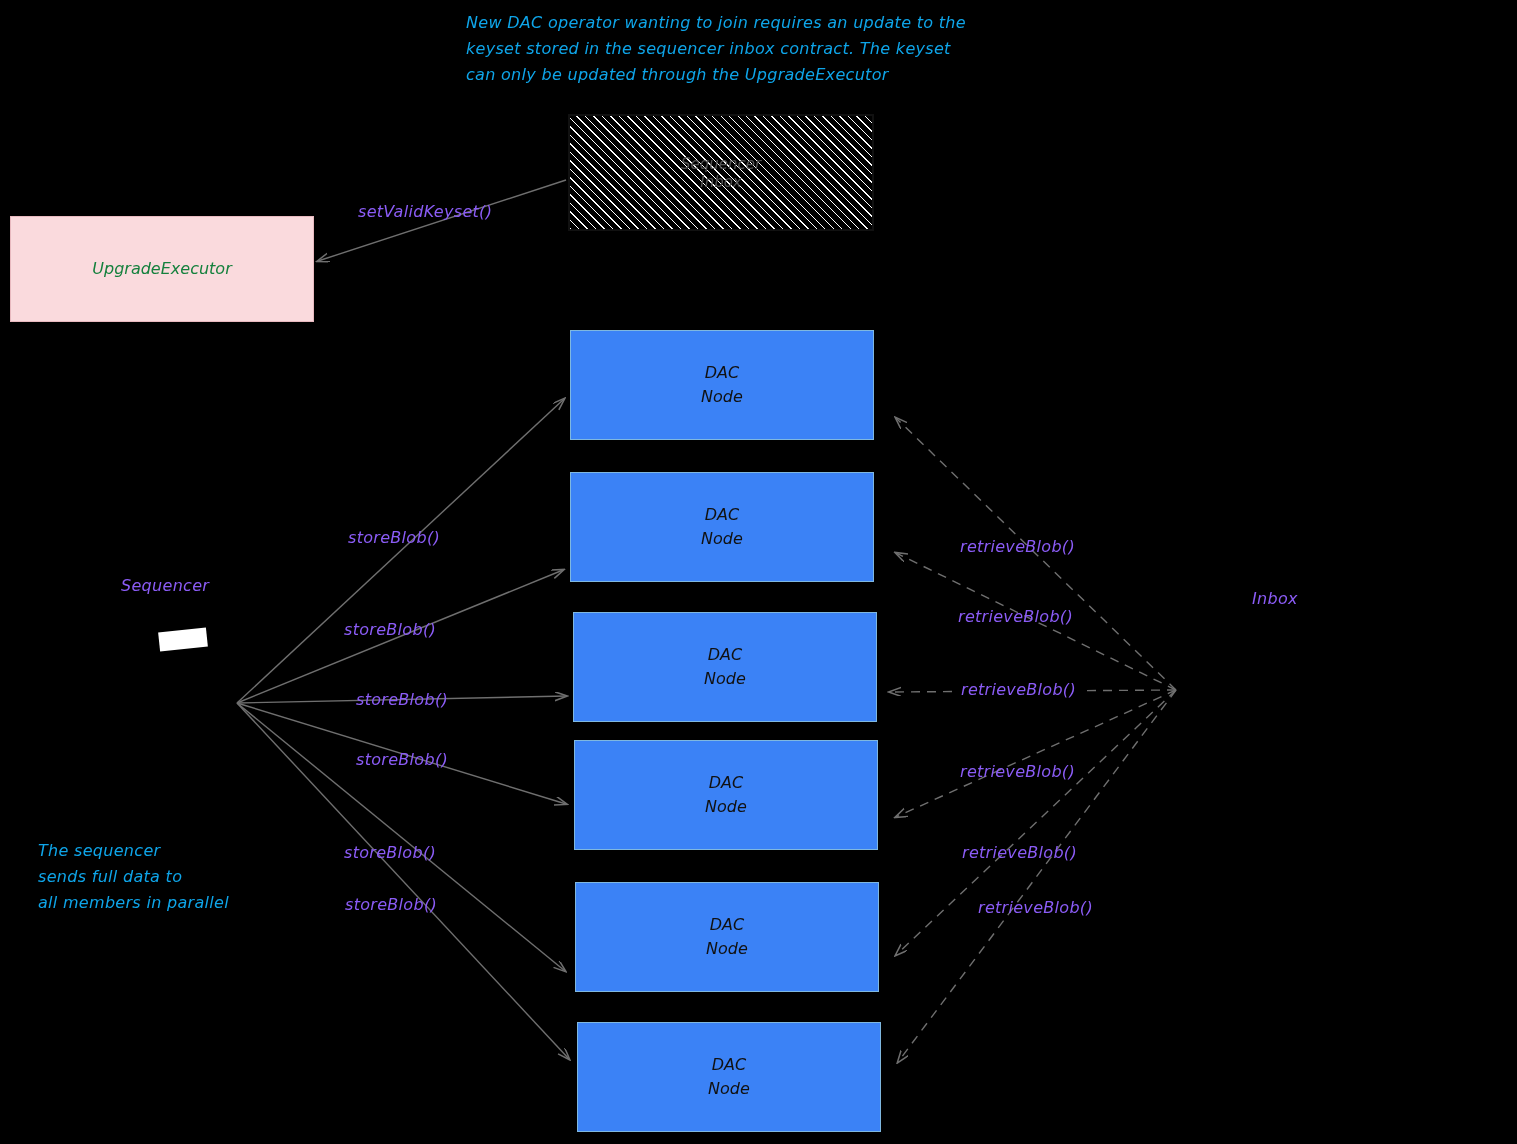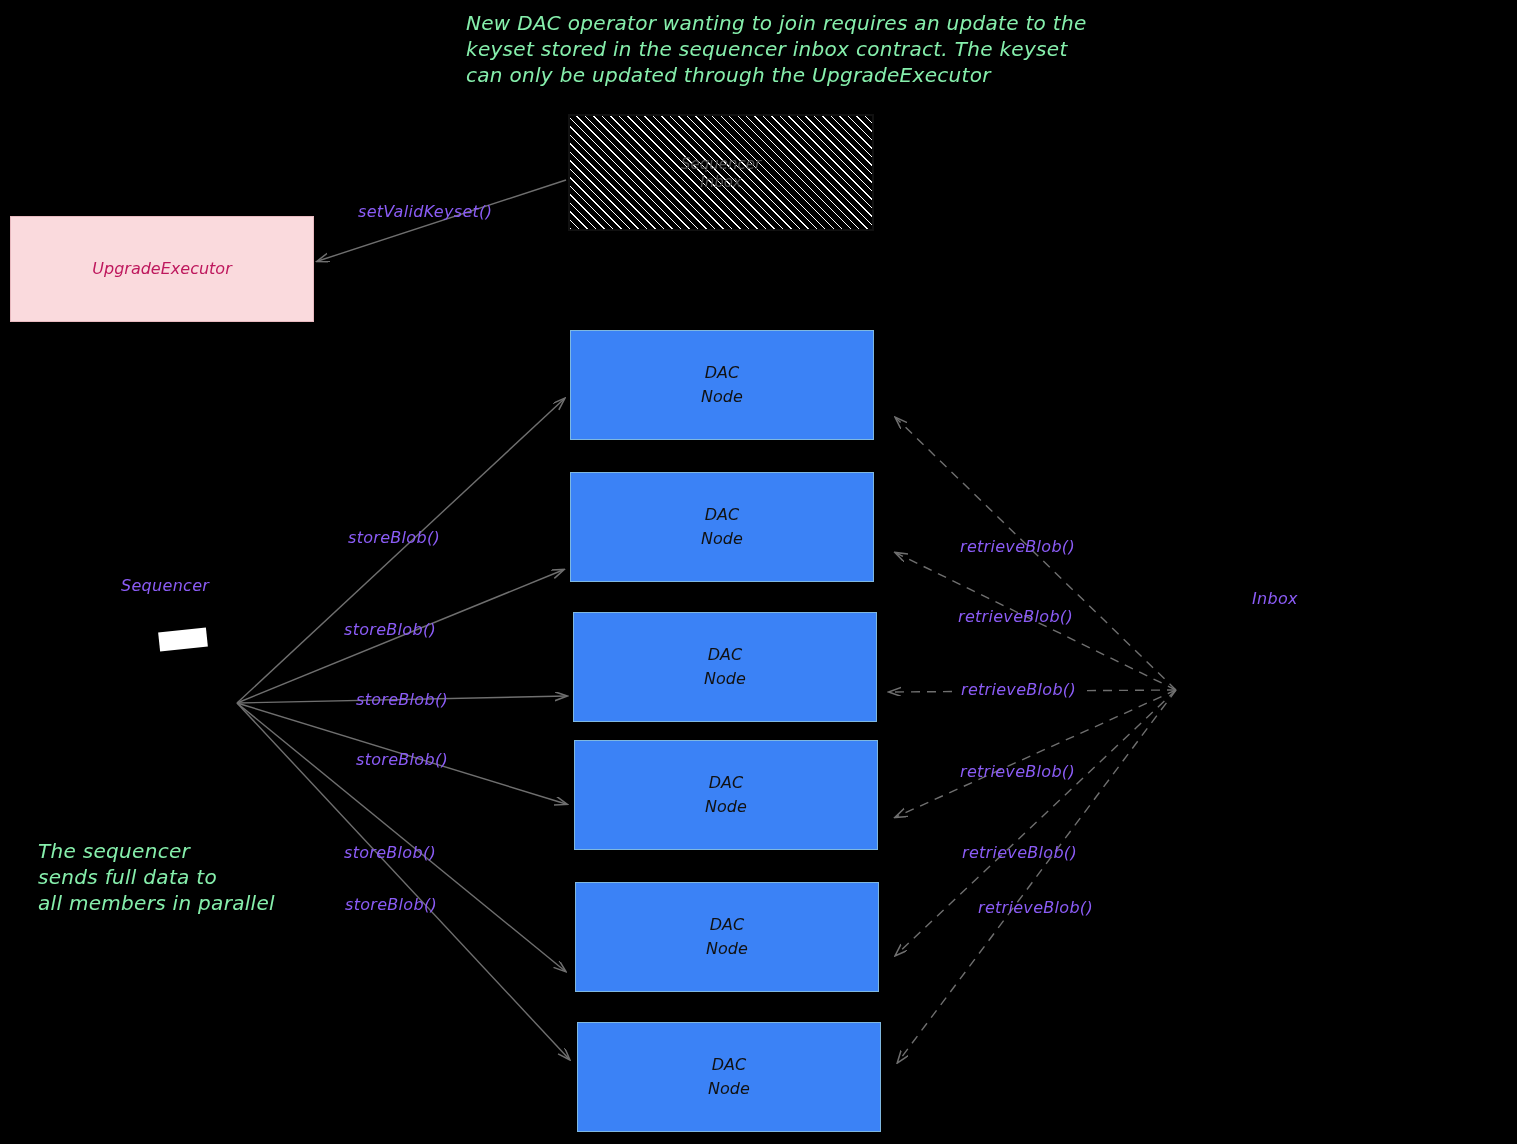--- a/index.html
+++ b/index.html
@@ -10,23 +10,23 @@
   #canvas {
     position: relative;
     width: 1517px;
     height: 1144px;
     background: #000000;
     overflow: hidden;
     font-family: "DejaVu Sans", sans-serif;
   }
   .note {
     position: absolute;
-    color: #86efac;
+    color: #0ea5e9;
     font-family: "DejaVu Sans", sans-serif;
-    font-size: 20px;
+    font-size: 16px;
     font-style: italic;
     line-height: 26px;
     white-space: pre-line;
     letter-spacing: 0.3px;
   }
   .edge-label {
     position: absolute;
     color: #8b5cf6;
     font-family: "DejaVu Sans", sans-serif;
     font-size: 16px;
@@ -48,21 +48,21 @@
     line-height: 24px;
     white-space: pre-line;
   }
   .dac-node {
     background: #3b82f6;
     border: 1px solid #7fb8e0;
   }
   .upgrade-exec {
     background: #fadadd;
     border: 1px solid #e8b9bf;
-    color: #be185d;
+    color: #15803d;
   }
   .hatched {
     position: absolute;
     box-sizing: border-box;
     border: 2px solid #111111;
     background-color: #000000;
     background-image: repeating-linear-gradient(
       45deg,
       #ffffff 0px,
       #ffffff 1px,

